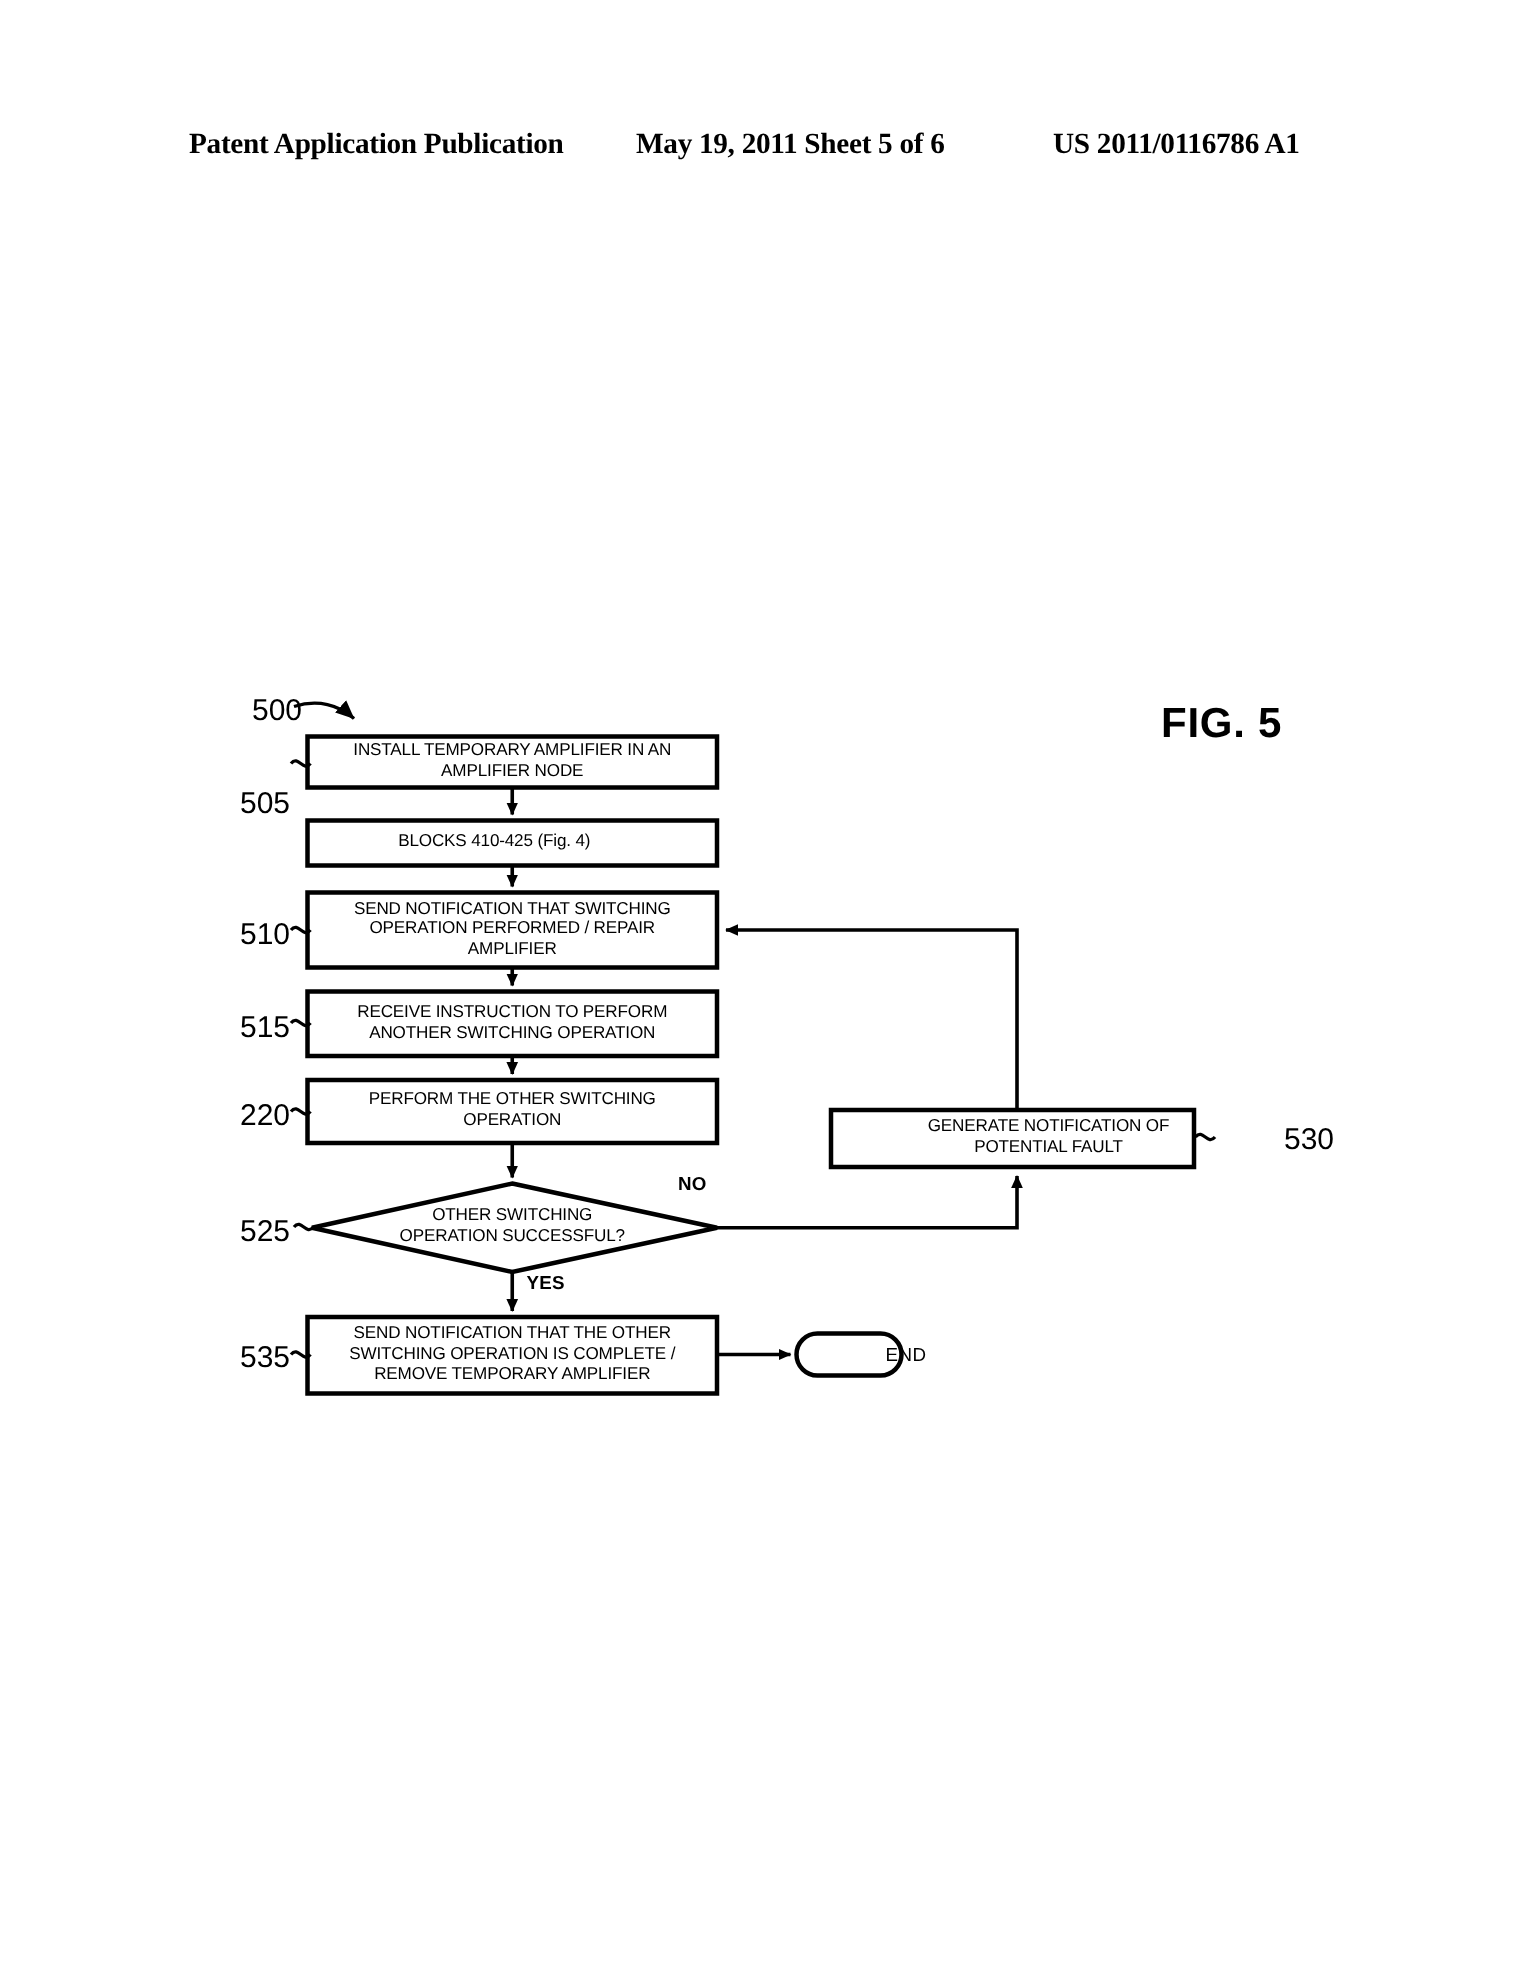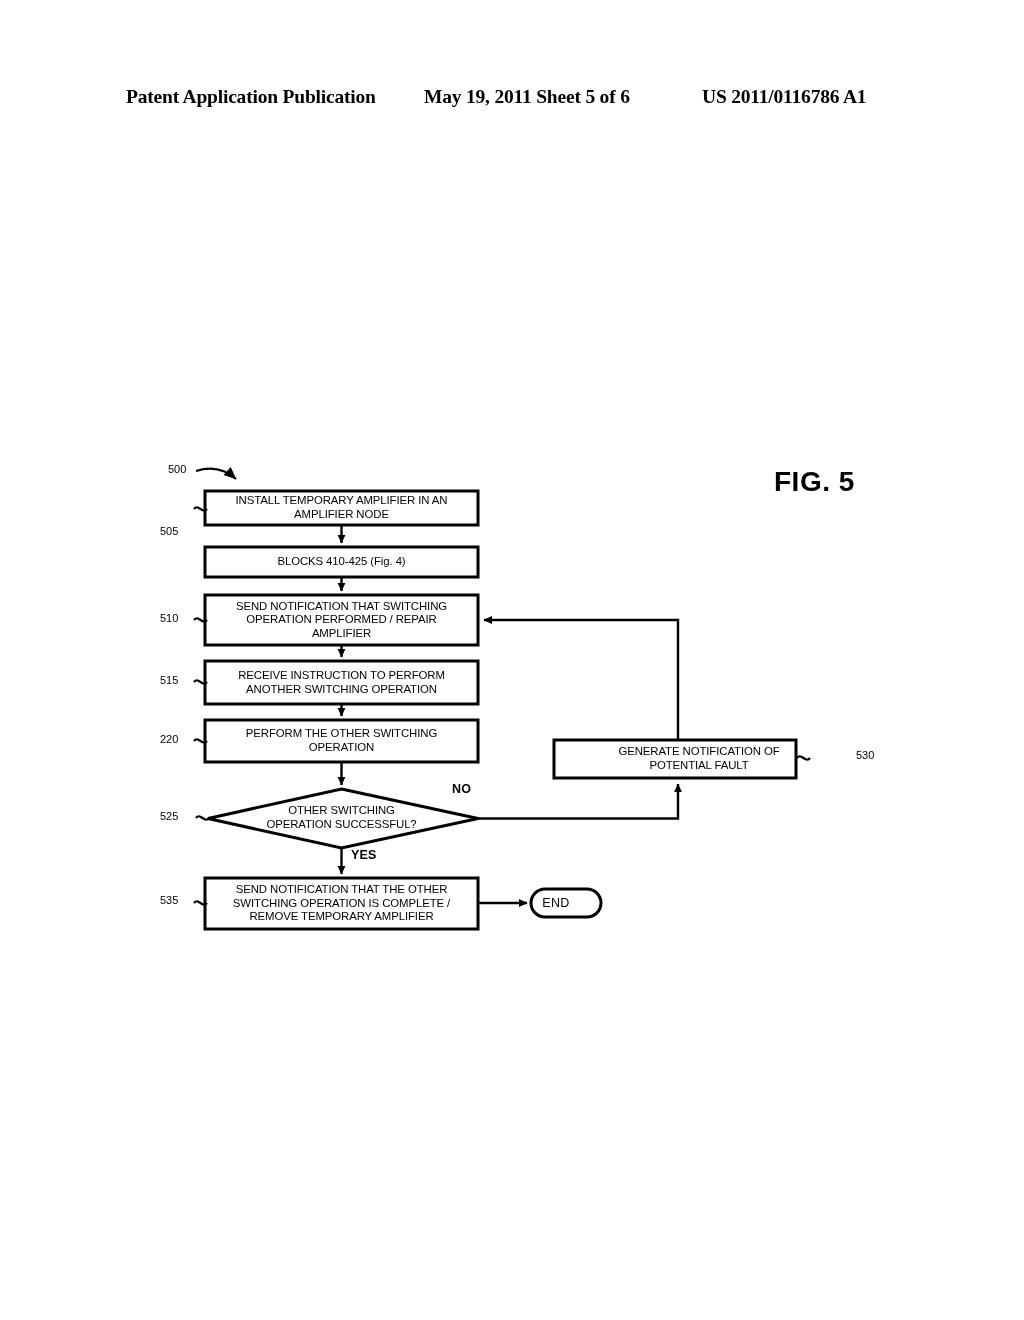--- a/index.html
+++ b/index.html
@@ -65,21 +65,21 @@
     display: flex;
     flex-direction: column;
     align-items: center;
     justify-content: center;
     white-space: pre-line;
     pointer-events: none;
   }
   .ref-num {
     position: absolute;
     font-family: "Liberation Sans", sans-serif;
-    font-size: 11px;
+    font-size: 20px;
     letter-spacing: 0px;
   }
   .edge-label {
     position: absolute;
     font-family: "Liberation Sans", sans-serif;
     font-size: 12.5px;
     font-weight: bold;
     letter-spacing: 0.2px;
   }
   .end-text {
@@ -181,21 +181,21 @@
     <rect x="531" y="889" width="70" height="28" rx="14" ry="14" fill="#ffffff" stroke="#000000" stroke-width="3"></rect>
   </g>
 </svg>
 
 <div class="ref-num" style="left:168px; top:463px;">500</div>
 
 <div class="node-text" style="left:205px; top:491px; width:273px; height:34px;">INSTALL TEMPORARY AMPLIFIER IN AN
 AMPLIFIER NODE</div>
 <div class="ref-num" style="left:160px; top:501px;margin-top:24px;">505</div>
 
-<div class="node-text" style="left:205px; top:547px; width:273px; height:30px;">BLOCKS 410-425 (Fig. 4)</div>
+<div class="node-text" style="left:193px; top:547px; width:273px; height:30px;">BLOCKS 410-425 (Fig. 4)</div>
 
 <div class="node-text" style="left:205px; top:595px; width:273px; height:50px;">SEND NOTIFICATION THAT SWITCHING
 OPERATION PERFORMED / REPAIR
 AMPLIFIER</div>
 <div class="ref-num" style="left:160px; top:612px;">510</div>
 
 <div class="node-text" style="left:205px; top:661px; width:273px; height:43px;">RECEIVE INSTRUCTION TO PERFORM
 ANOTHER SWITCHING OPERATION</div>
 <div class="ref-num" style="left:160px; top:674px;">515</div>
 
@@ -209,16 +209,16 @@
 
 <div class="node-text" style="left:554px; top:740px; width:290px; height:38px;">GENERATE NOTIFICATION OF
 POTENTIAL FAULT</div>
 <div class="ref-num" style="left:820px; top:749px;margin-left:36px;">530</div>
 
 <div class="node-text" style="left:205px; top:878px; width:273px; height:51px;">SEND NOTIFICATION THAT THE OTHER
 SWITCHING OPERATION IS COMPLETE /
 REMOVE TEMPORARY AMPLIFIER</div>
 <div class="ref-num" style="left:160px; top:894px;">535</div>
 
-<div class="end-text" style="left:531px; top:896px; width:50px;">END</div>
+<div class="end-text" style="left:531px; top:896px; width:50px;padding-left:48px;">END</div>
 
 <div class="edge-label" style="left:452px; top:782px;">NO</div>
 <div class="edge-label" style="left:351px; top:848px;">YES</div>
 
 </body></html>

